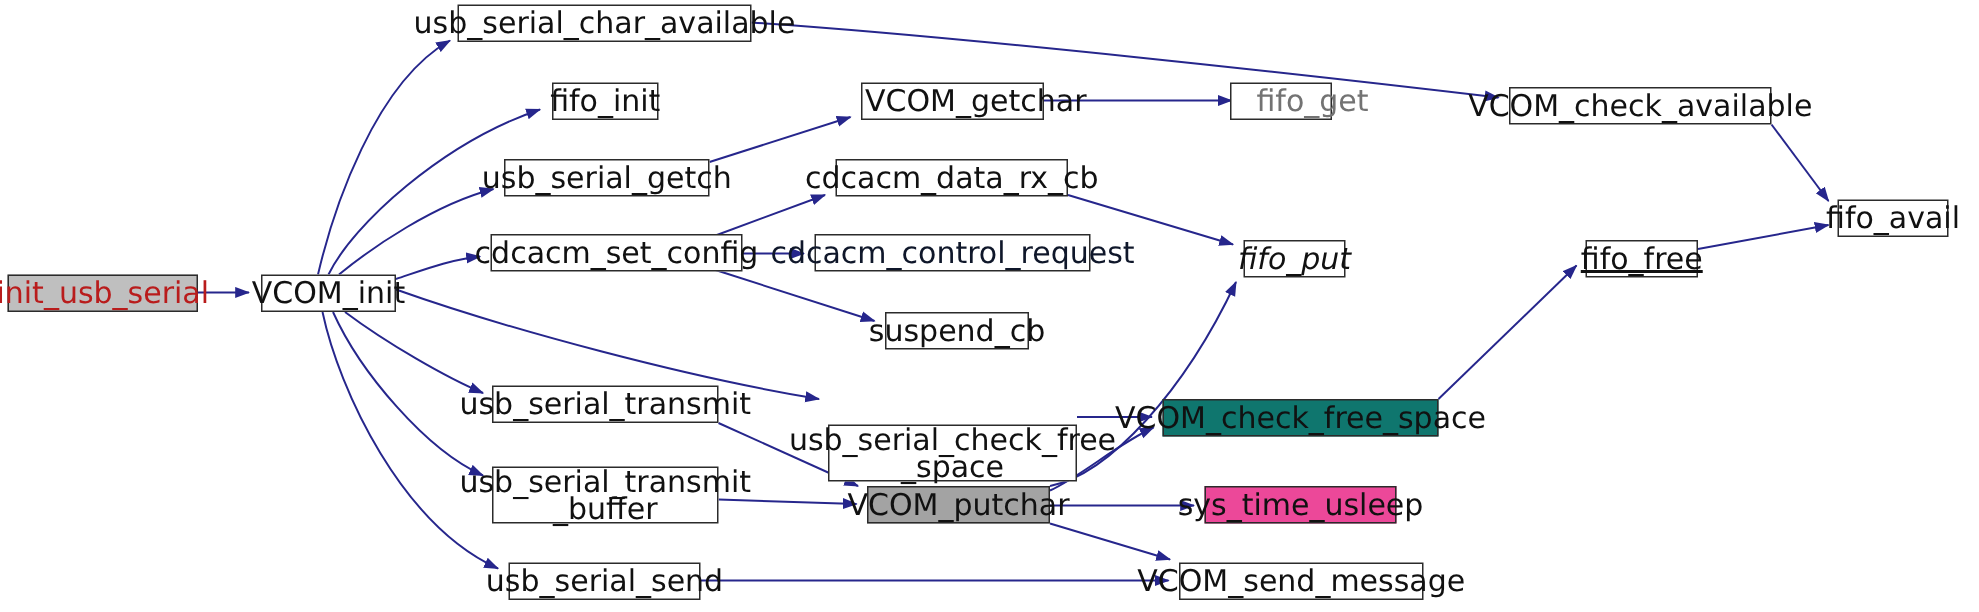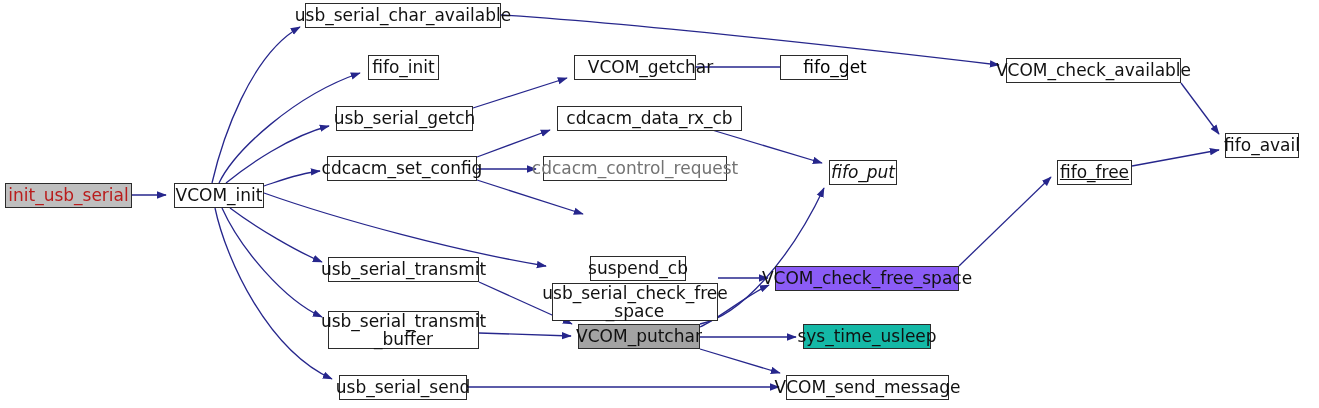--- a/index.html
+++ b/index.html
@@ -25,21 +25,21 @@
     width: 1319px;
     height: 408px;
     pointer-events: none;
   }
   .gnode {
     position: absolute;
     box-sizing: border-box;
     border: 1px solid #2b2b2b;
     background: #ffffff;
     color: #111111;
-    font-size: 17px;
+    font-size: 20px;
     line-height: 17px;
     display: flex;
     align-items: center;
     justify-content: center;
     text-align: center;
     white-space: pre;
     letter-spacing: 0px;
     z-index: 2;
   }
   .gnode.root {
@@ -91,35 +91,35 @@
         <path d="M467,387 L779,387" stroke="#26268c"></path>
       </g>
   </svg>
 
   <div id="node-group">
       <div class="gnode root" style="left: 5px; top: 183px; width: 127px; height: 25px; background: rgb(191, 191, 191); border-color: rgb(43, 43, 43); color: #b91c1c;">init_usb_serial</div>
       <div class="gnode" style="left: 174px; top: 183px; width: 90px; height: 25px; background: rgb(255, 255, 255); border-color: rgb(43, 43, 43); color: rgb(17, 17, 17);">VCOM_init</div>
       <div class="gnode" style="left: 305px; top: 3px; width: 196px; height: 25px; background: rgb(255, 255, 255); border-color: rgb(43, 43, 43); color: rgb(17, 17, 17);">usb_serial_char_available</div>
       <div class="gnode" style="left: 368px; top: 55px; width: 71px; height: 25px; background: rgb(255, 255, 255); border-color: rgb(43, 43, 43); color: rgb(17, 17, 17);">fifo_init</div>
       <div class="gnode" style="left: 336px; top: 106px; width: 137px; height: 25px; background: rgb(255, 255, 255); border-color: rgb(43, 43, 43); color: rgb(17, 17, 17);">usb_serial_getch</div>
-      <div class="gnode" style="left: 327px; top: 156px; width: 150px; height: 25px; background: rgb(255, 255, 255); border-color: rgb(43, 43, 43); color: rgb(17, 17, 17);">cdcacm_set_config</div>
+      <div class="gnode" style="left: 327px; top: 156px; width: 168px; height: 25px; background: rgb(255, 255, 255); border-color: rgb(43, 43, 43); color: rgb(17, 17, 17);">cdcacm_set_config</div>
       <div class="gnode" style="left: 328px; top: 257px; width: 151px; height: 25px; background: rgb(255, 255, 255); border-color: rgb(43, 43, 43); color: rgb(17, 17, 17);">usb_serial_transmit</div>
       <div class="gnode twoline" style="left: 328px; top: 311px; width: 151px; height: 38px; background: rgb(255, 255, 255); border-color: rgb(43, 43, 43); color: rgb(17, 17, 17);">usb_serial_transmit
 _buffer</div>
       <div class="gnode" style="left: 339px; top: 375px; width: 128px; height: 25px; background: rgb(255, 255, 255); border-color: rgb(43, 43, 43); color: rgb(17, 17, 17);">usb_serial_send</div>
       <div class="gnode" style="left: 574px; top: 55px; width: 122px; height: 25px; background: rgb(255, 255, 255); border-color: rgb(43, 43, 43); color: rgb(17, 17, 17); padding-left: 31px;">VCOM_getchar</div>
-      <div class="gnode" style="left: 557px; top: 106px; width: 185px; height: 25px; background: rgb(255, 255, 255); border-color: rgb(43, 43, 43); color: rgb(17, 17, 17);">cdcacm_data_rx_cb</div>
-      <div class="gnode" style="left: 543px; top: 156px; width: 184px; height: 25px; background: rgb(255, 255, 255); border-color: rgb(43, 43, 43); color: #737373;">cdcacm_control_request</div>
-      <div class="gnode" style="left: 590px; top: 208px; width: 96px; height: 25px; background: rgb(255, 255, 255); border-color: rgb(43, 43, 43); color: rgb(17, 17, 17); margin-top: 48px;">suspend_cb</div>
+      <div class="gnode" style="left: 557px; top: 106px; width: 155px; height: 25px; background: rgb(255, 255, 255); border-color: rgb(43, 43, 43); color: rgb(17, 17, 17);">cdcacm_data_rx_cb</div>
+      <div class="gnode" style="left: 543px; top: 156px; width: 184px; height: 25px; background: rgb(255, 255, 255); border-color: rgb(43, 43, 43); color: #0f172a;">cdcacm_control_request</div>
+      <div class="gnode" style="left: 590px; top: 208px; width: 96px; height: 25px; background: rgb(255, 255, 255); border-color: rgb(43, 43, 43); color: rgb(17, 17, 17);">suspend_cb</div>
       <div class="gnode twoline" style="left: 552px; top: 259px; width: 166px; height: 38px; background: rgb(255, 255, 255); border-color: rgb(43, 43, 43); color: rgb(17, 17, 17); margin-top: 24px;">usb_serial_check_free
 _space</div>
       <div class="gnode" style="left: 578px; top: 324px; width: 122px; height: 25px; background: #a3a3a3; border-color: rgb(43, 43, 43); color: rgb(17, 17, 17);">VCOM_putchar</div>
-      <div class="gnode" style="left: 780px; top: 55px; width: 68px; height: 25px; background: rgb(255, 255, 255); border-color: rgb(43, 43, 43); color: #000000; padding-left: 42px;">fifo_get</div>
+      <div class="gnode" style="left: 820px; top: 55px; width: 68px; height: 25px; background: rgb(255, 255, 255); border-color: rgb(43, 43, 43); color: #737373; padding-left: 42px;">fifo_get</div>
       <div class="gnode" style="left: 829px; top: 160px; width: 68px; height: 25px; background: rgb(255, 255, 255); border-color: rgb(43, 43, 43); color: rgb(17, 17, 17); font-style: italic;">fifo_put</div>
-      <div class="gnode" style="left: 775px; top: 266px; width: 184px; height: 25px; background: #8b5cf6; border-color: rgb(43, 43, 43); color: rgb(17, 17, 17);">VCOM_check_free_space</div>
-      <div class="gnode" style="left: 803px; top: 324px; width: 128px; height: 25px; background: #14b8a6; border-color: rgb(43, 43, 43); color: rgb(17, 17, 17);">sys_time_usleep</div>
+      <div class="gnode" style="left: 775px; top: 266px; width: 184px; height: 25px; background: #0f766e; border-color: rgb(43, 43, 43); color: rgb(17, 17, 17);">VCOM_check_free_space</div>
+      <div class="gnode" style="left: 803px; top: 324px; width: 128px; height: 25px; background: #ec4899; border-color: rgb(43, 43, 43); color: rgb(17, 17, 17);">sys_time_usleep</div>
       <div class="gnode" style="left: 786px; top: 375px; width: 163px; height: 25px; background: rgb(255, 255, 255); border-color: rgb(43, 43, 43); color: rgb(17, 17, 17);">VCOM_send_message</div>
       <div class="gnode" style="left: 1006px; top: 58px; width: 175px; height: 25px; background: rgb(255, 255, 255); border-color: rgb(43, 43, 43); color: rgb(17, 17, 17);">VCOM_check_available</div>
       <div class="gnode" style="left: 1057px; top: 160px; width: 75px; height: 25px; background: rgb(255, 255, 255); border-color: rgb(43, 43, 43); color: rgb(17, 17, 17); text-decoration: underline;">fifo_free</div>
       <div class="gnode" style="left: 1225px; top: 133px; width: 74px; height: 25px; background: rgb(255, 255, 255); border-color: rgb(43, 43, 43); color: rgb(17, 17, 17);">fifo_avail</div>
     </div>
 
 </div>
 
 </body></html>

